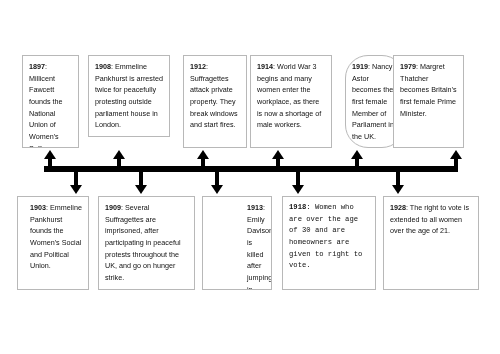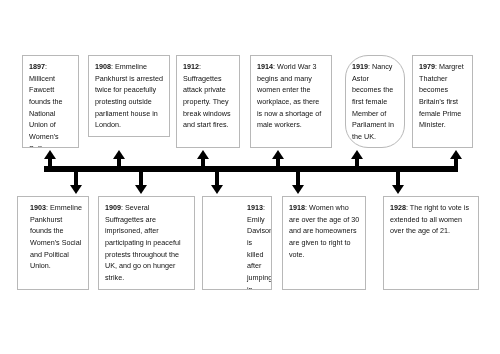--- a/index.html
+++ b/index.html
@@ -90,36 +90,36 @@
       <div class="event-box" style="left: 22px; top: 55px; width: 57px; height: 93px;"><span class="yr">1897</span><span>: Millicent Fawcett founds the National Union of Women’s Suffrage.</span></div>
       <div class="connector up" style="width: 14px; left: 43px; top: 150px; height: 22px;">
         <div class="head"></div>
         <div class="stem"></div>
       </div>
       <div class="event-box" style="left: 88px; top: 55px; width: 82px; height: 82px;"><span class="yr">1908</span><span>: Emmeline Pankhurst is arrested twice for peacefully protesting outside parliament house in London.</span></div>
       <div class="connector up" style="width: 14px; left: 112px; top: 150px; height: 22px;">
         <div class="head"></div>
         <div class="stem"></div>
       </div>
-      <div class="event-box" style="left: 176px; top: 55px; width: 64px; height: 93px;"><span class="yr">1912</span><span>: Suffragettes attack private property. They break windows and start fires.</span></div>
+      <div class="event-box" style="left: 183px; top: 55px; width: 64px; height: 93px;"><span class="yr">1912</span><span>: Suffragettes attack private property. They break windows and start fires.</span></div>
       <div class="connector up" style="width: 14px; left: 196px; top: 150px; height: 22px;">
         <div class="head"></div>
         <div class="stem"></div>
       </div>
       <div class="event-box" style="left: 250px; top: 55px; width: 82px; height: 93px;"><span class="yr">1914</span><span>: World War 3 begins and many women enter the workplace, as there is now a shortage of male workers.</span></div>
       <div class="connector up" style="width: 14px; left: 271px; top: 150px; height: 22px;">
         <div class="head"></div>
         <div class="stem"></div>
       </div>
       <div class="event-box" style="left: 345px; top: 55px; width: 60px; height: 93px; border-radius: 23px;"><span class="yr">1919</span><span>: Nancy Astor becomes the first female Member of Parliament in the UK.</span></div>
       <div class="connector up" style="width: 14px; left: 350px; top: 150px; height: 22px;">
         <div class="head"></div>
         <div class="stem"></div>
       </div>
-      <div class="event-box" style="left: 412px; top: 55px; width: 61px; height: 93px;"><span class="yr">1979</span><span>: Margret Thatcher becomes Britain’s first female Prime Minister.</span></div>
+      <div class="event-box" style="left: 393px; top: 55px; width: 71px; height: 93px;"><span class="yr">1979</span><span>: Margret Thatcher becomes Britain’s first female Prime Minister.</span></div>
       <div class="connector up" style="width: 14px; left: 449px; top: 150px; height: 22px;">
         <div class="head"></div>
         <div class="stem"></div>
       </div>
     </div>
   <div id="below-group">
       <div class="event-box" style="left: 17px; top: 196px; width: 72px; height: 94px; padding-left: 12px;"><span class="yr">1903</span><span>: Emmeline Pankhurst founds the Women’s Social and Political Union.</span></div>
       <div class="connector down" style="width: 14px; left: 69px; top: 166px; height: 28px;">
         <div class="head"></div>
         <div class="stem"></div>
@@ -127,21 +127,21 @@
       <div class="event-box" style="left: 98px; top: 196px; width: 97px; height: 94px;"><span class="yr">1909</span><span>: Several Suffragettes are imprisoned, after participating in peaceful protests throughout the UK, and go on hunger strike.</span></div>
       <div class="connector down" style="width: 14px; left: 134px; top: 166px; height: 28px;">
         <div class="head"></div>
         <div class="stem"></div>
       </div>
       <div class="event-box" style="left: 202px; top: 196px; width: 70px; height: 94px; padding-left: 44px;"><span class="yr">1913</span><span>: Emily Davison is killed after jumping in front of the King’s horse at the Epsom Derby.</span></div>
       <div class="connector down" style="width: 14px; left: 210px; top: 166px; height: 28px;">
         <div class="head"></div>
         <div class="stem"></div>
       </div>
-      <div class="event-box" style="left: 282px; top: 196px; width: 84px; height: 94px;"><span class="yr">1918</span><span>: Women who are over the age of 30 and are homeowners are given to right to vote.</span></div>
+      <div class="event-box" style="left: 282px; top: 196px; width: 94px; height: 94px; font-family: Liberation Mono, monospace;"><span class="yr">1918</span><span>: Women who are over the age of 30 and are homeowners are given to right to vote.</span></div>
       <div class="connector down" style="width: 14px; left: 291px; top: 166px; height: 28px;">
         <div class="head"></div>
         <div class="stem"></div>
       </div>
       <div class="event-box" style="left: 383px; top: 196px; width: 96px; height: 94px;"><span class="yr">1928</span><span>: The right to vote is extended to all women over the age of 21.</span></div>
       <div class="connector down" style="width: 14px; left: 391px; top: 166px; height: 28px;">
         <div class="head"></div>
         <div class="stem"></div>
       </div>
     </div>

